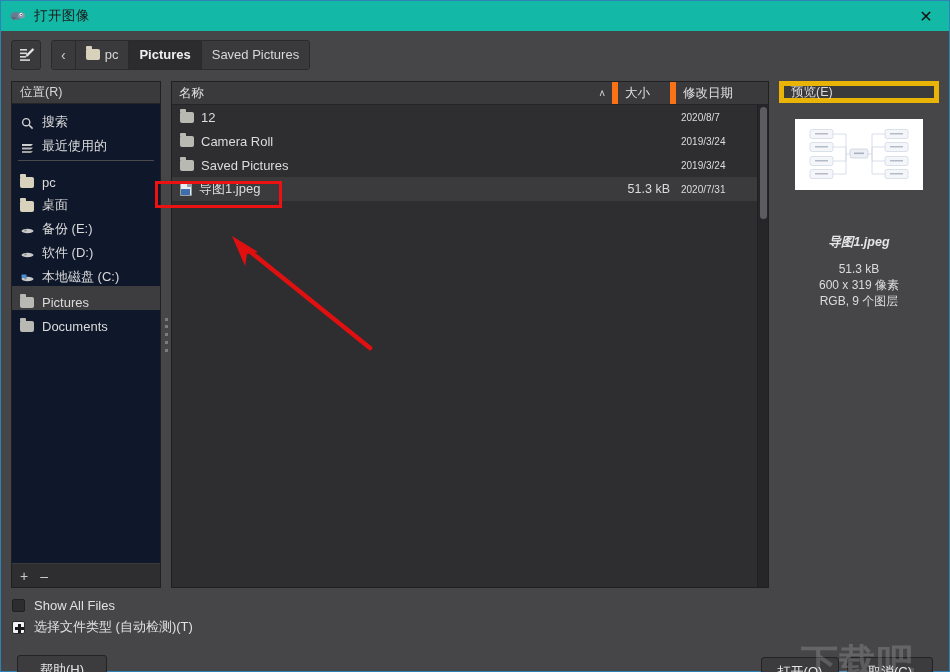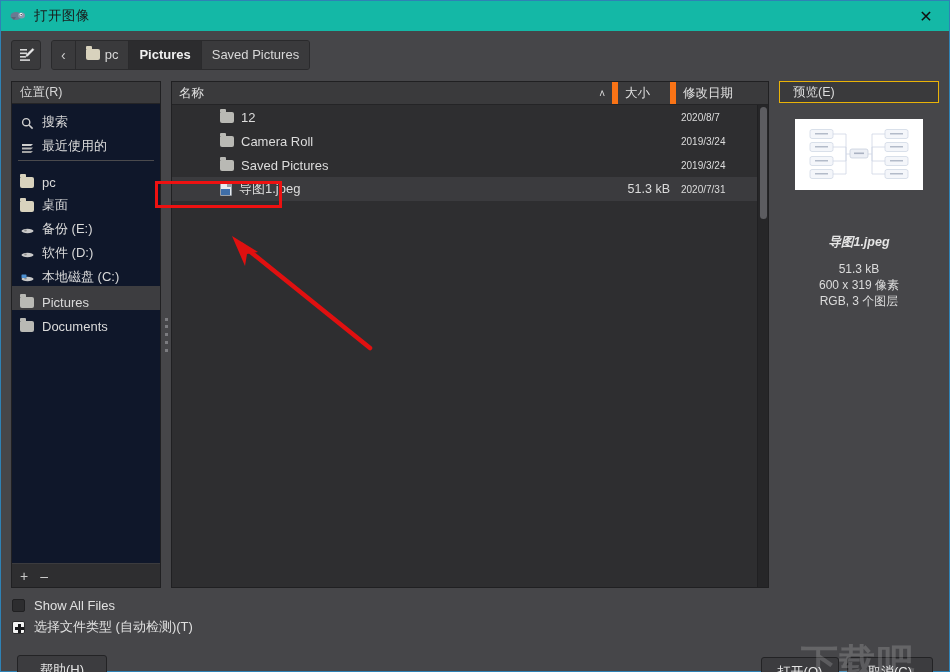--- a/index.html
+++ b/index.html
@@ -141,21 +141,21 @@
   #listhead .hc.size { width: 58px; justify-content: flex-start; }
   #listhead .hc.date { width: 92px; border-right: none; }
   .sort-caret { font-size: 10px; color: #e2e2e2; margin-left: 6px; }
 
   #rows { flex: 1 1 auto; position: relative; }
   .row {
     height: 24px; display: flex; align-items: center;
     font-size: 13px; color: #dcdcdc; cursor: pointer;
   }
   .row.selected { background: #3b3b3e; }
-  .row .c-name { flex: 1 1 auto; display: flex; align-items: center; gap: 7px; padding-left: 8px; white-space: nowrap; margin-left: 40px; }
+  .row .c-name { flex: 1 1 auto; display: flex; align-items: center; gap: 7px; padding-left: 8px; white-space: nowrap; }
   .row .c-size { width: 58px; text-align: right; padding-right: 6px; font-size: 12.5px; }
   .row .c-date { width: 92px; padding-left: 5px; font-size: 10px; }
 
   
   .fileicon { width: 12px; height: 14px; flex: none; position: relative; }
   .fileicon .pg {
     position: absolute; inset: 0; background: #e8ebef;
     border: 1px solid #9aa0a8; border-radius: 1px;
   }
   .fileicon .corner {
@@ -177,22 +177,22 @@
     background: #5c5c60; border-radius: 4px; cursor: pointer;
   }
 
   
   #preview {
     width: 160px; flex: none; margin-left: 10px;
     display: flex; flex-direction: column;
   }
   #preview-head {
     height: 22px; flex: none;
-    background: #3a3a3c; border: 1px solid #eab308;
-    display: flex; align-items: center; padding-left: 13px;
+    background: #3a3a3c; border: 5px solid #eab308;
+    display: flex; align-items: center; padding-left: 7px;
     font-size: 12.5px; color: #dcdcdc;
   }
   #preview-body {
     flex: 1 1 auto; padding-top: 16px;
     display: flex; flex-direction: column; align-items: center;
   }
   #thumb-frame {
     width: 128px; height: 71px; background: #ffffff;
     display: flex; align-items: center; justify-content: center;
     overflow: hidden;
@@ -499,21 +499,21 @@
               <rect x="90" y="37" width="13" height="1.5" fill="#b3bbc9"></rect>
               <rect x="85" y="46.5" width="23" height="9" rx="2" fill="#f4f6fa" stroke="#ccd4e2" stroke-width="0.7"></rect>
               <rect x="90" y="50" width="13" height="1.5" fill="#b3bbc9"></rect>
             </g>
           </svg>
         </div>
         <div id="pv-name">导图1.jpeg</div>
         <div id="pv-lines">
           <div>51.3 kB</div>
           <div>600 x 319 像素</div>
-          <div>RGB, 3 个图层</div>
+          <div>RGB, 9 个图层</div>
         </div>
       </div>
     </div>
   </div>
 
   <div id="options">
     <div class="optrow">
       <span class="chkbox"></span>
       <span class="lbl">Show All Files</span>
     </div>

